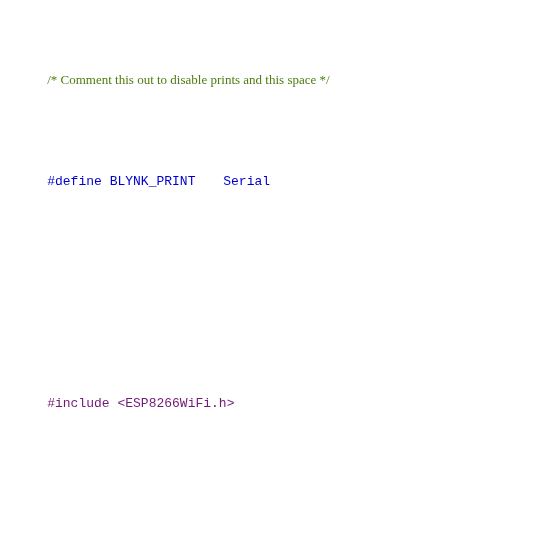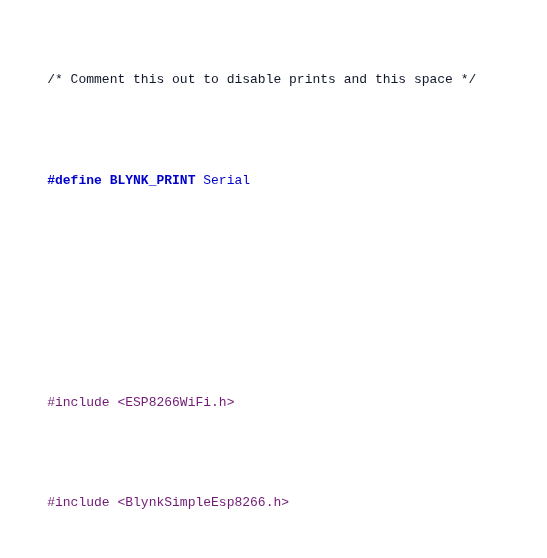--- a/index.html
+++ b/index.html
@@ -20,31 +20,33 @@
     }
 
     .code-block {
       white-space: pre;
       font-family: 'Courier New', Courier, monospace;
       font-size: 13px;
       line-height: 1.55;
     }
 
     .comment {
-      color: #0f172a;
+      color: #4d7c0f;
+      font-family: Liberation Serif, serif;
     }
 
     .define-keyword {
       color: #0000cc;
-      font-weight: bold;
+      font-weight: normal;
       text-align: center;
     }
 
     .define-value {
       color: #0000cc;
+      margin-left: 20px;
     }
 
     .normal {
       color: #701a75;
     }
 
     .line {
       display: block;
       min-height: 1.55em;
     }
@@ -62,23 +64,20 @@
     <span class="comment">/* Comment this out to disable prints </span><span class="comment">and</span><span class="comment"> this space */</span>
   </span>
   <span class="line">
     <span class="define-keyword">#define BLYNK_PRINT</span><span class="define-value"> Serial</span>
   </span>
   <span class="empty-line"></span>
   <span class="empty-line"></span>
   <span class="line">
     <span class="normal">#include &lt;ESP8266WiFi.h&gt;</span>
   </span>
-  <span class="line">
-    <span class="normal">#include &lt;BlynkSimpleEsp8266.h&gt;</span>
-  </span>
   
   
   
   
   
   
   
   
   
   

